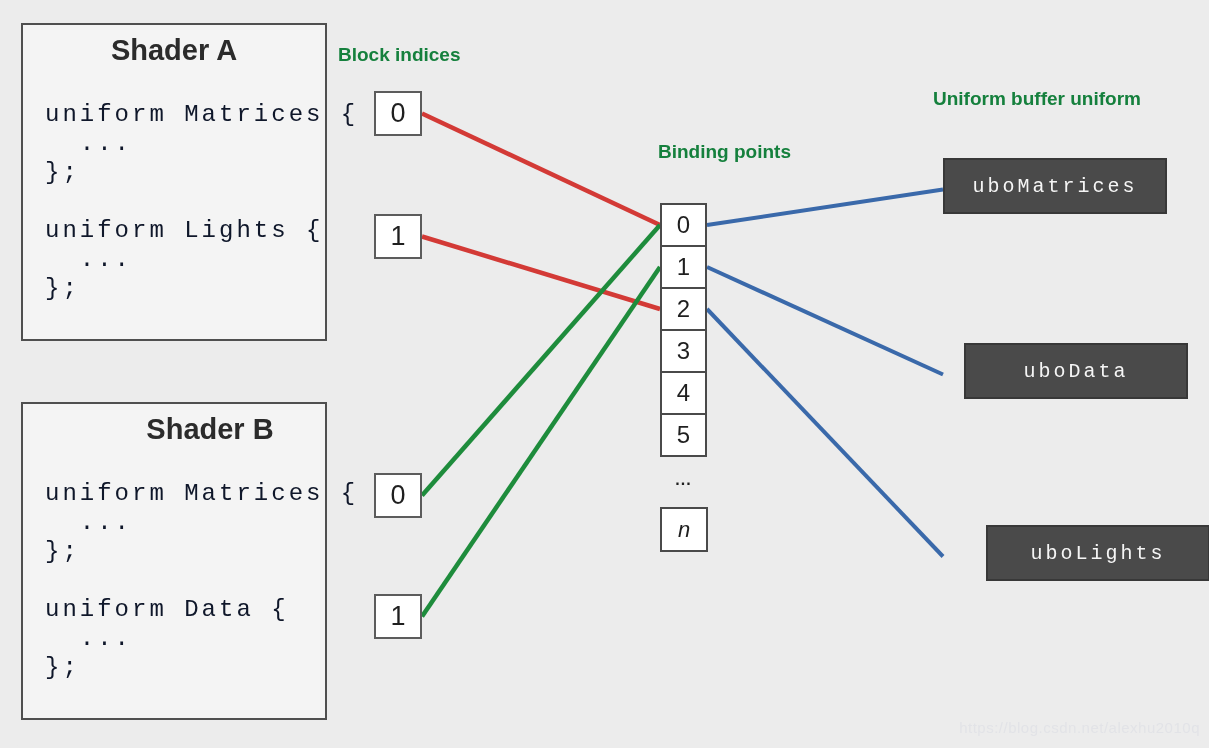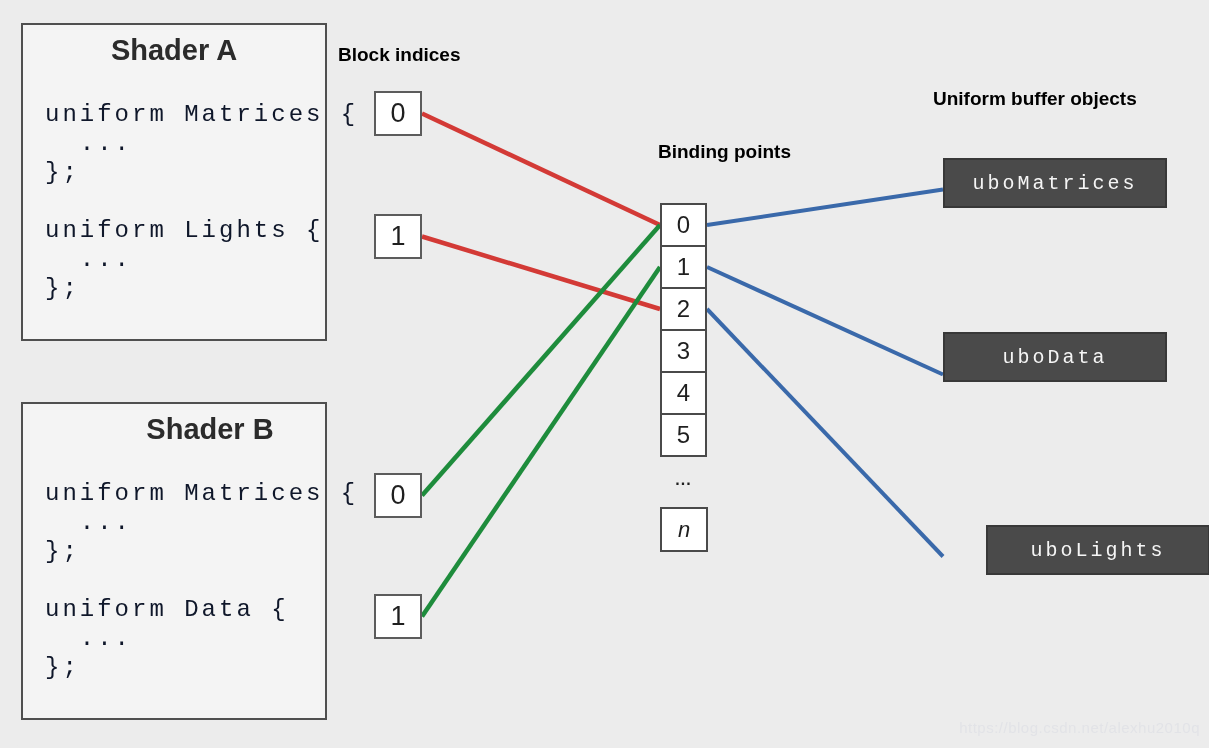--- a/index.html
+++ b/index.html
@@ -56,21 +56,21 @@
     color: #0f172a;
     white-space: pre;
   }
   .shader-code.a { top: 100px; }
   .shader-code.b { top: 479px; }
 
   .heading {
     position: absolute;
     font-size: 19px;
     font-weight: 700;
-    color: #000000;
+    color: #15803d;
   }
   .h-block-indices { left: 338px; top: 44px; }
   .h-binding-points { left: 612px; top: 141px; margin-left: 46px; }
   .h-ubo { left: 933px; top: 88px; }
 
   .index-box {
     position: absolute;
     width: 48px;
     height: 45px;
     background: #ffffff;
@@ -132,34 +132,34 @@
     justify-content: center;
     font-size: 22px;
     font-style: italic;
     color: #1f1f1f;
   }
 
   .ubo-box {
     position: absolute;
     left: 943px;
     width: 224px;
-    height: 50px;
+    height: 56px;
     background: #4a4a4a;
     border: 2px solid #383838;
     box-sizing: border-box;
     display: flex;
     align-items: center;
     justify-content: center;
     font-family: "Liberation Mono", monospace;
     font-size: 20px;
     letter-spacing: 3px;
     color: #f5f5f5;
   }
   .ubo-0 { top: 158px; }
-  .ubo-1 { top: 332px; }
+  .ubo-1 { top: 343px; margin-left: 21px; }
   .ubo-2 { top: 525px; margin-left: 43px; }
 
   .watermark {
     position: absolute;
     right: 9px;
     top: 719px;
     font-size: 15px;
     color: #e2e3e7;
     letter-spacing: 0.5px;
   }
@@ -196,21 +196,21 @@
     <pre class="shader-code b">uniform Matrices {
   ...
 };
 
 uniform Data {
   ...
 };</pre>
 
     <div class="heading h-block-indices">Block indices</div>
     <div class="heading h-binding-points">Binding points</div>
-    <div class="heading h-ubo">Uniform buffer objects</div>
+    <div class="heading h-ubo">Uniform buffer uniform</div>
 
     <div class="index-box idx-a0">0</div>
     <div class="index-box idx-a1">1</div>
     <div class="index-box idx-b0">0</div>
     <div class="index-box idx-b1">1</div>
 
     <div class="binding-col">
       <div class="bp-cell">0</div>
       <div class="bp-cell">1</div>
       <div class="bp-cell">2</div>

